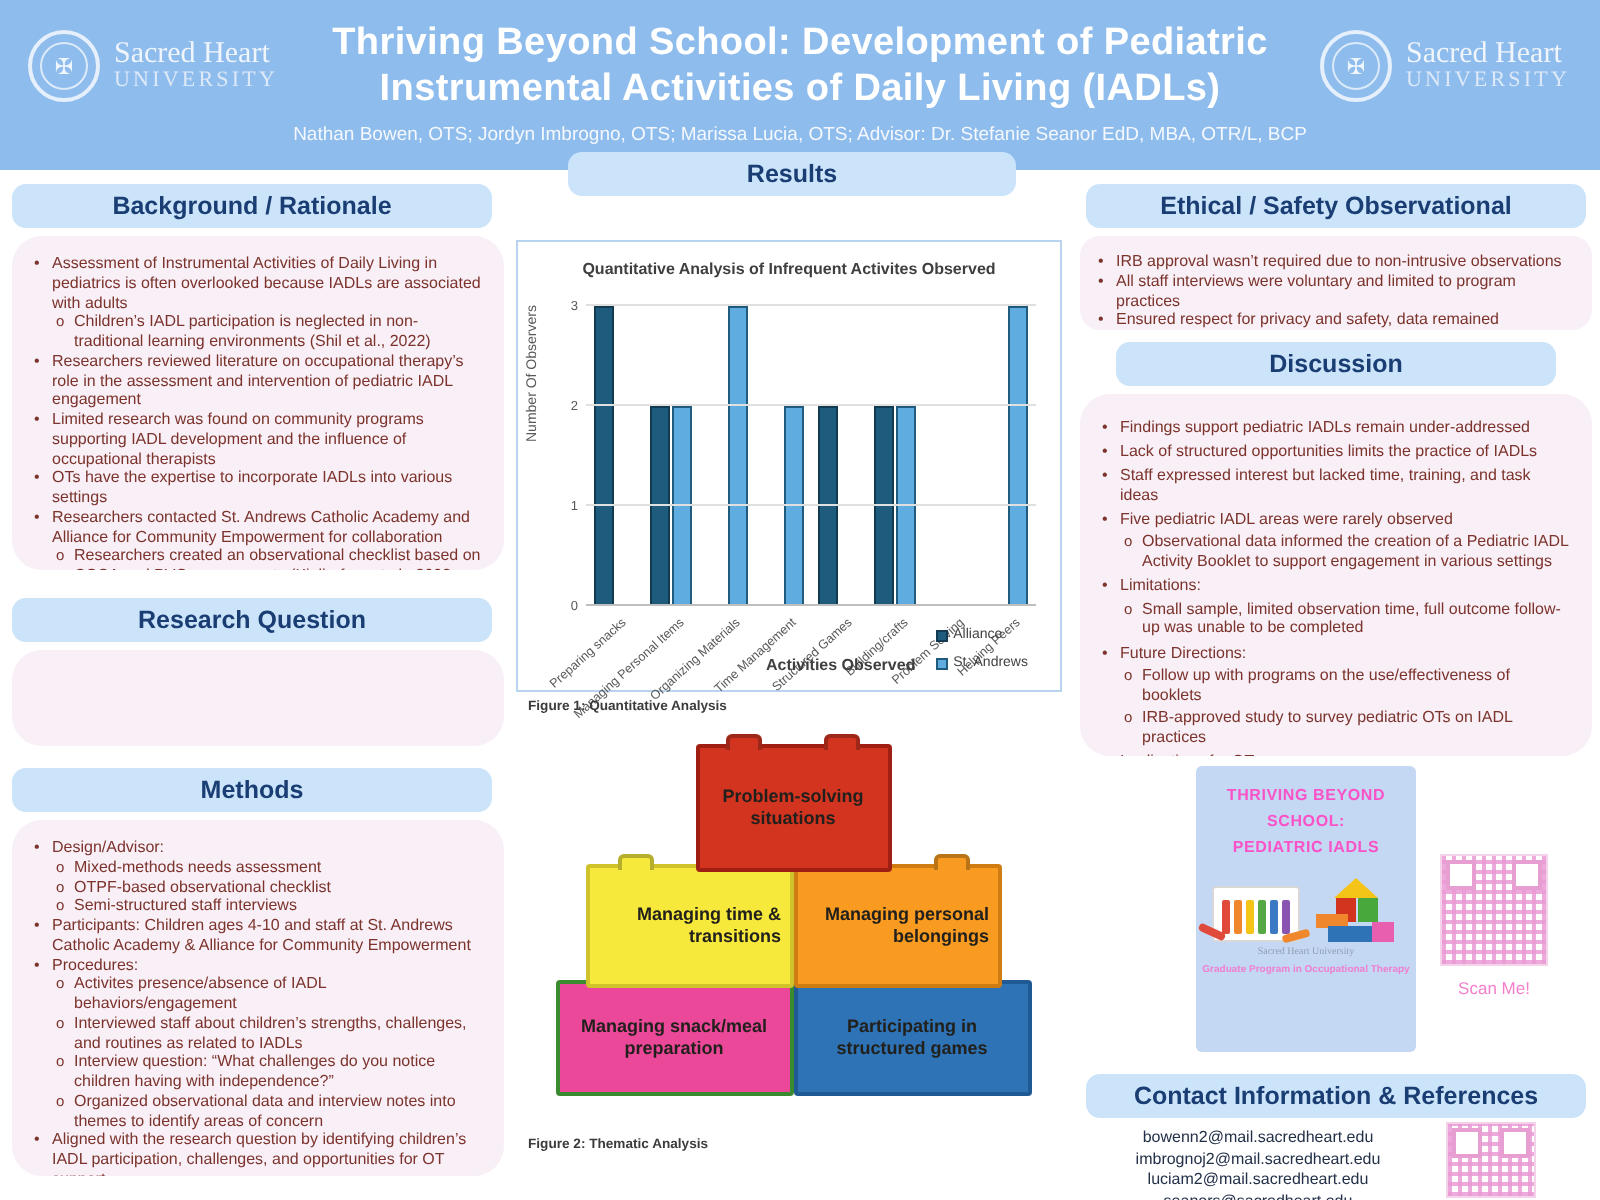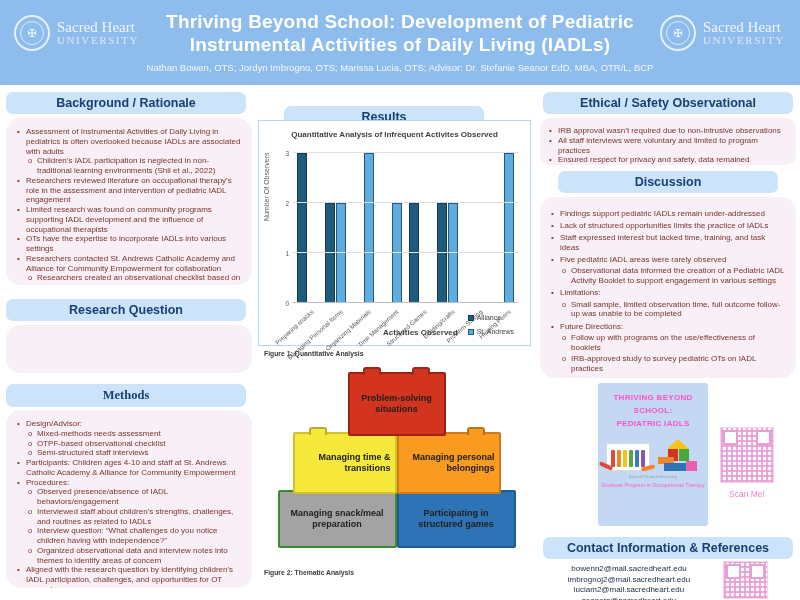--- a/index.html
+++ b/index.html
@@ -169,21 +169,21 @@
         <span class="marker">o</span>
         <span class="btext">Researchers created an observational checklist based on COSA and PVQ assessments (Kielhofner et al., 2008; 2014)</span>
       </div>
     </div>
 
   <div class="pill" style="left:6px; top:299px; width:240px;">Research Question</div>
   <div class="pinkbox" style="left:6px; top:325px; width:246px; height:48px;">
     <div class="rq-text">Which IADLs do children perform in after-school programs, and where are the participation gaps OT can address?</div>
   </div>
 
-  <div class="pill" style="left:6px; top:384px; width:240px;font-family:Liberation Serif, serif;">Methods</div>
+  <div class="pill" style="left:6px; top:384px; width:240px;">Methods</div>
   <div class="pinkbox" style="left:6px; top:410px; width:246px; height:178px;">
       <div class="bullet lvl1">
         <span class="marker">•</span>
         <span class="btext">Design/Advisor:</span>
       </div>
       <div class="bullet lvl2">
         <span class="marker">o</span>
         <span class="btext">Mixed-methods needs assessment</span>
       </div>
       <div class="bullet lvl2">
@@ -197,41 +197,41 @@
       <div class="bullet lvl1">
         <span class="marker">•</span>
         <span class="btext">Participants: Children ages 4-10 and staff at St. Andrews Catholic Academy &amp; Alliance for Community Empowerment</span>
       </div>
       <div class="bullet lvl1">
         <span class="marker">•</span>
         <span class="btext">Procedures:</span>
       </div>
       <div class="bullet lvl2">
         <span class="marker">o</span>
-        <span class="btext">Observed presence/absence of IADL behaviors/engagement</span>
+        <span class="btext">Activites presence/absence of IADL behaviors/engagement</span>
       </div>
       <div class="bullet lvl2">
         <span class="marker">o</span>
         <span class="btext">Interviewed staff about children’s strengths, challenges, and routines as related to IADLs</span>
       </div>
       <div class="bullet lvl2">
         <span class="marker">o</span>
         <span class="btext">Interview question: “What challenges do you notice children having with independence?”</span>
       </div>
       <div class="bullet lvl2">
         <span class="marker">o</span>
         <span class="btext">Organized observational data and interview notes into themes to identify areas of concern</span>
       </div>
       <div class="bullet lvl1">
         <span class="marker">•</span>
         <span class="btext">Aligned with the research question by identifying children’s IADL participation, challenges, and opportunities for OT support</span>
       </div>
     </div>
 
-  <div class="pill" style="left:284px; top:106px; width:200px;">Results</div>
+  <div class="pill" style="left:284px; top:76px; width:224px;">Results</div>
 
   <div class="figure1">
     <div class="chart-title">Quantitative Analysis of Infrequent Activites Observed</div>
     <div class="ylabel">Number Of Observers</div>
     <div class="plot">
         <div class="gridline baseline" style="bottom: 0%;"></div>
         <span class="ytick" style="bottom: calc(0% - 4px);">0</span>
         <div class="gridline" style="bottom: 33.3333%;"></div>
         <span class="ytick" style="bottom: calc(33.3333% - 4px);">1</span>
         <div class="gridline" style="bottom: 66.6667%;"></div>
@@ -327,21 +327,21 @@
         <div class="stud s2"></div>
         <span>Managing time &amp; transitions</span>
       </div>
       <div class="brick mid-brick" style="background: rgb(248, 155, 32); border-color: rgb(207, 125, 18);">
         <div class="stud s1"></div>
         <div class="stud s2"></div>
         <span>Managing personal belongings</span>
       </div>
     </div>
     <div class="lego-row bot">
-      <div class="brick bot-brick" style="background: #a3a3a3; border-color: rgb(58, 138, 47);">
+      <div class="brick bot-brick" style="background: #ec4899; border-color: rgb(58, 138, 47);">
         <div class="stud s1"></div>
         <div class="stud s2"></div>
         <span>Managing snack/meal preparation</span>
       </div>
       <div class="brick bot-brick" style="background: rgb(46, 115, 182); border-color: rgb(32, 90, 149);">
         <div class="stud s1"></div>
         <div class="stud s2"></div>
         <span>Participating in structured games</span>
       </div>
     </div>

